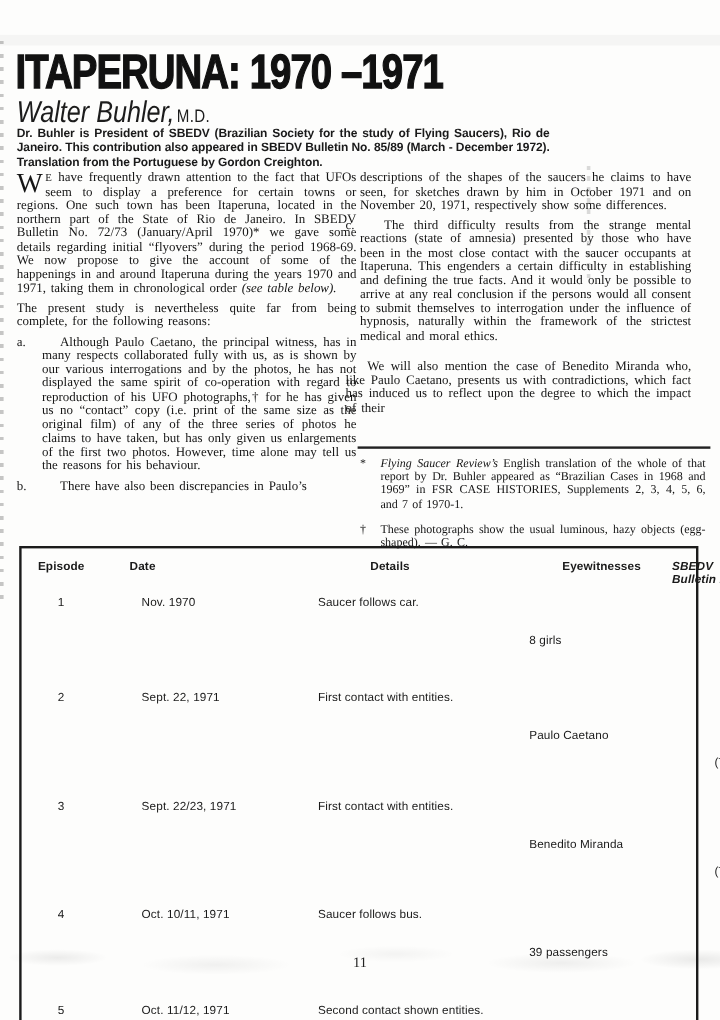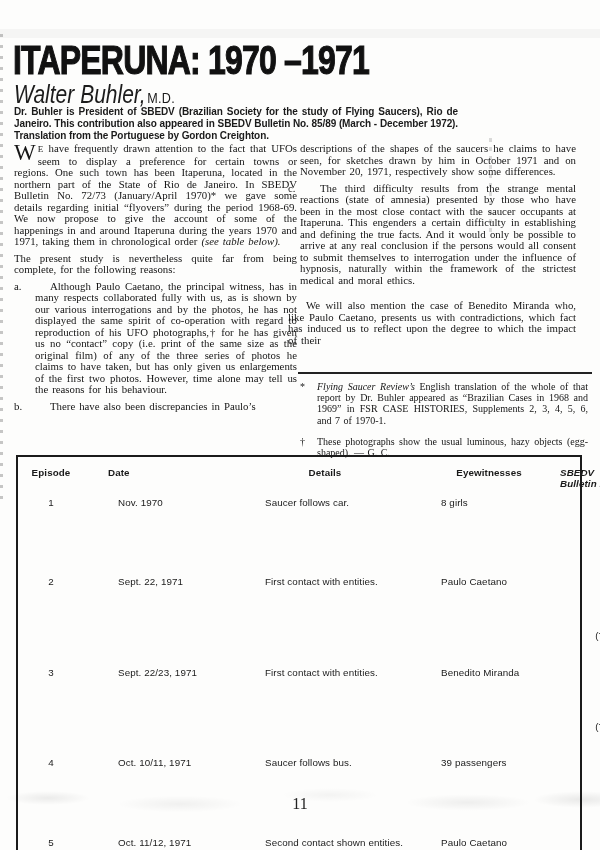--- a/index.html
+++ b/index.html
@@ -43,29 +43,29 @@
   
   .ep-table{position:absolute;left:16px;top:455px;width:566px;box-sizing:border-box;
             border:2.5px solid #1b1b1b;padding:11px 2px 8px 2px;background:transparent;
             font-size:9.8px;line-height:10.8px;letter-spacing:.1px;color:#1a1a1a;}
   .trow{display:grid;grid-template-columns:62px 116px 150px 108px 126px;align-items:start;gap:26px;}
   .thead{font-weight:bold;margin-bottom:8px;}
   .rows .trow{margin-top:4.2px;}
   .c-ep{text-align:center;}
   .c-date{padding-left:10px;white-space:pre;}
   .c-det{padding-left:15px;white-space:pre;}
-  .c-eye{padding-left:15px;white-space:pre;}
+  .c-eye{padding-left:15px;white-space:pre;margin-top:32px;}
   .c-ref{text-align:center;white-space:pre;}
   .h-date{text-align:left;padding-right:20px;}
   .h-det{text-align:center;}
-  .h-eye{text-align:center;padding-left:18px;}
+  .h-eye{text-align:right;padding-left:18px;}
   .h-ref{font-style:italic;}
 
   .pageno{position:absolute;left:0;top:795px;width:600px;text-align:center;
-          font-family:"Liberation Serif",serif;font-size:16px;color:#222;}
+          font-family:"Liberation Serif",serif;font-size:12px;color:#222;}
 
   
   .edge-left{position:absolute;left:0;top:34px;width:3px;height:470px;
      background:repeating-linear-gradient(180deg,rgba(70,70,70,.30) 0 3px,rgba(0,0,0,0) 3px 11px);}
   .edge-right{position:absolute;right:0;top:138px;width:3px;height:95px;
      background:repeating-linear-gradient(180deg,rgba(90,90,90,.22) 0 4px,rgba(0,0,0,0) 4px 9px);}
   .band-top{position:absolute;left:0;top:29px;width:600px;height:9px;background:rgba(0,0,0,.03);}
   .smudge-bottom{position:absolute;left:0;top:786px;width:600px;height:30px;
      background:
        radial-gradient(60px 10px at 8% 40%,rgba(0,0,0,.07),rgba(0,0,0,0) 70%),

